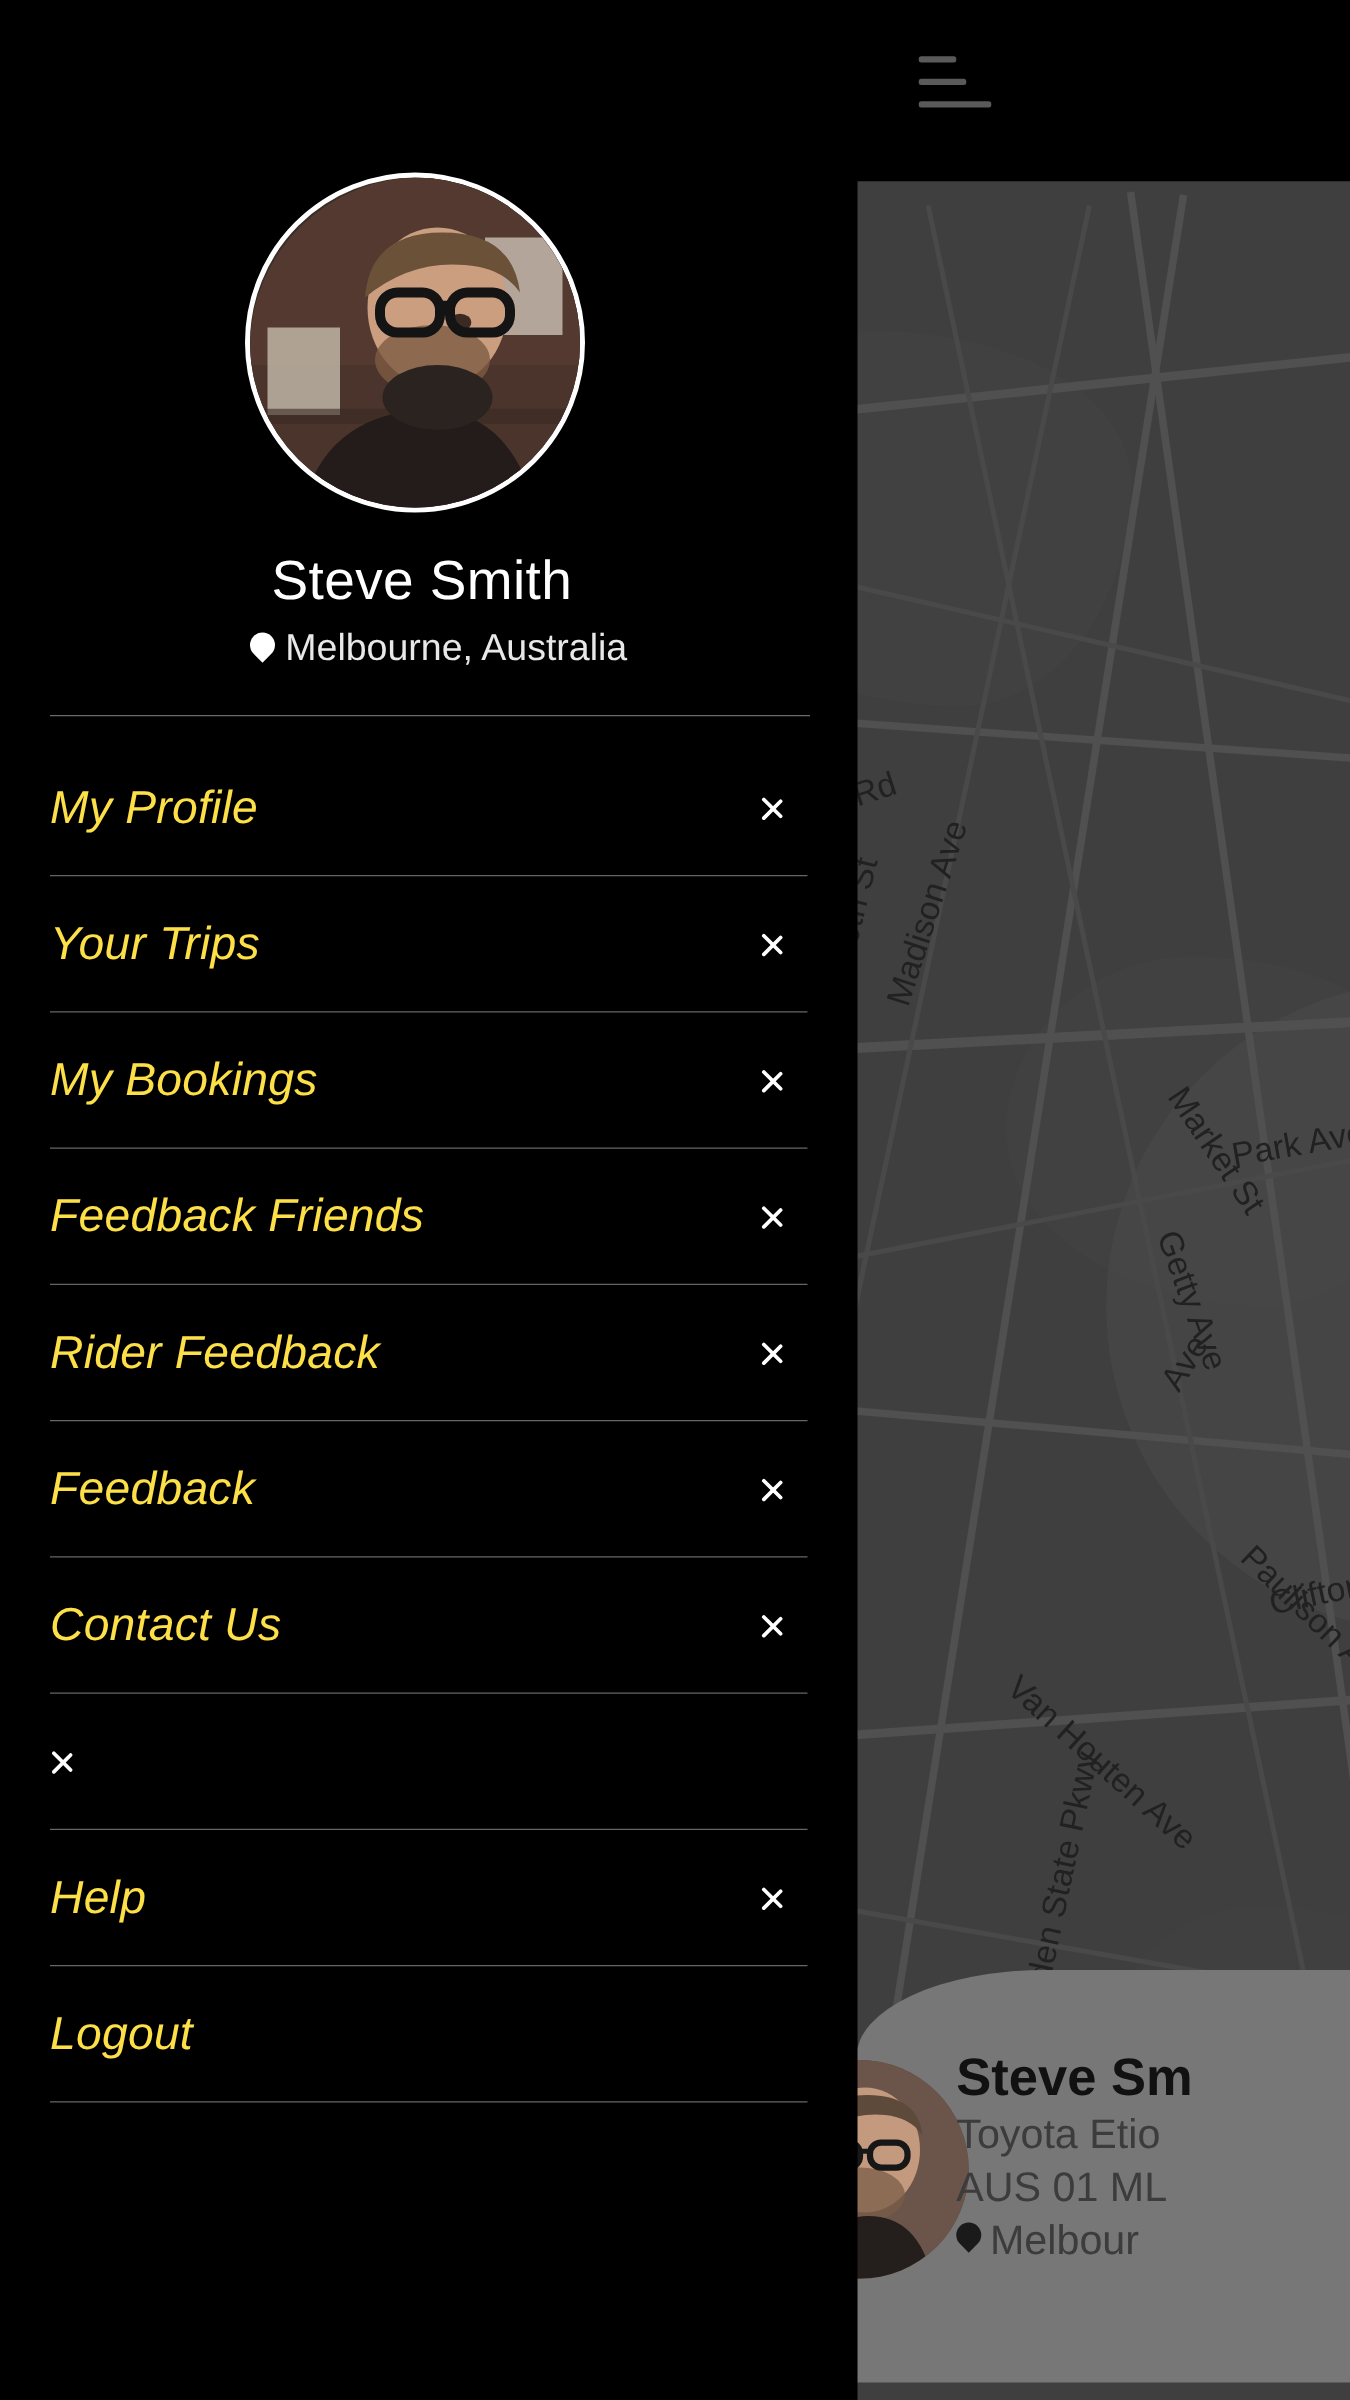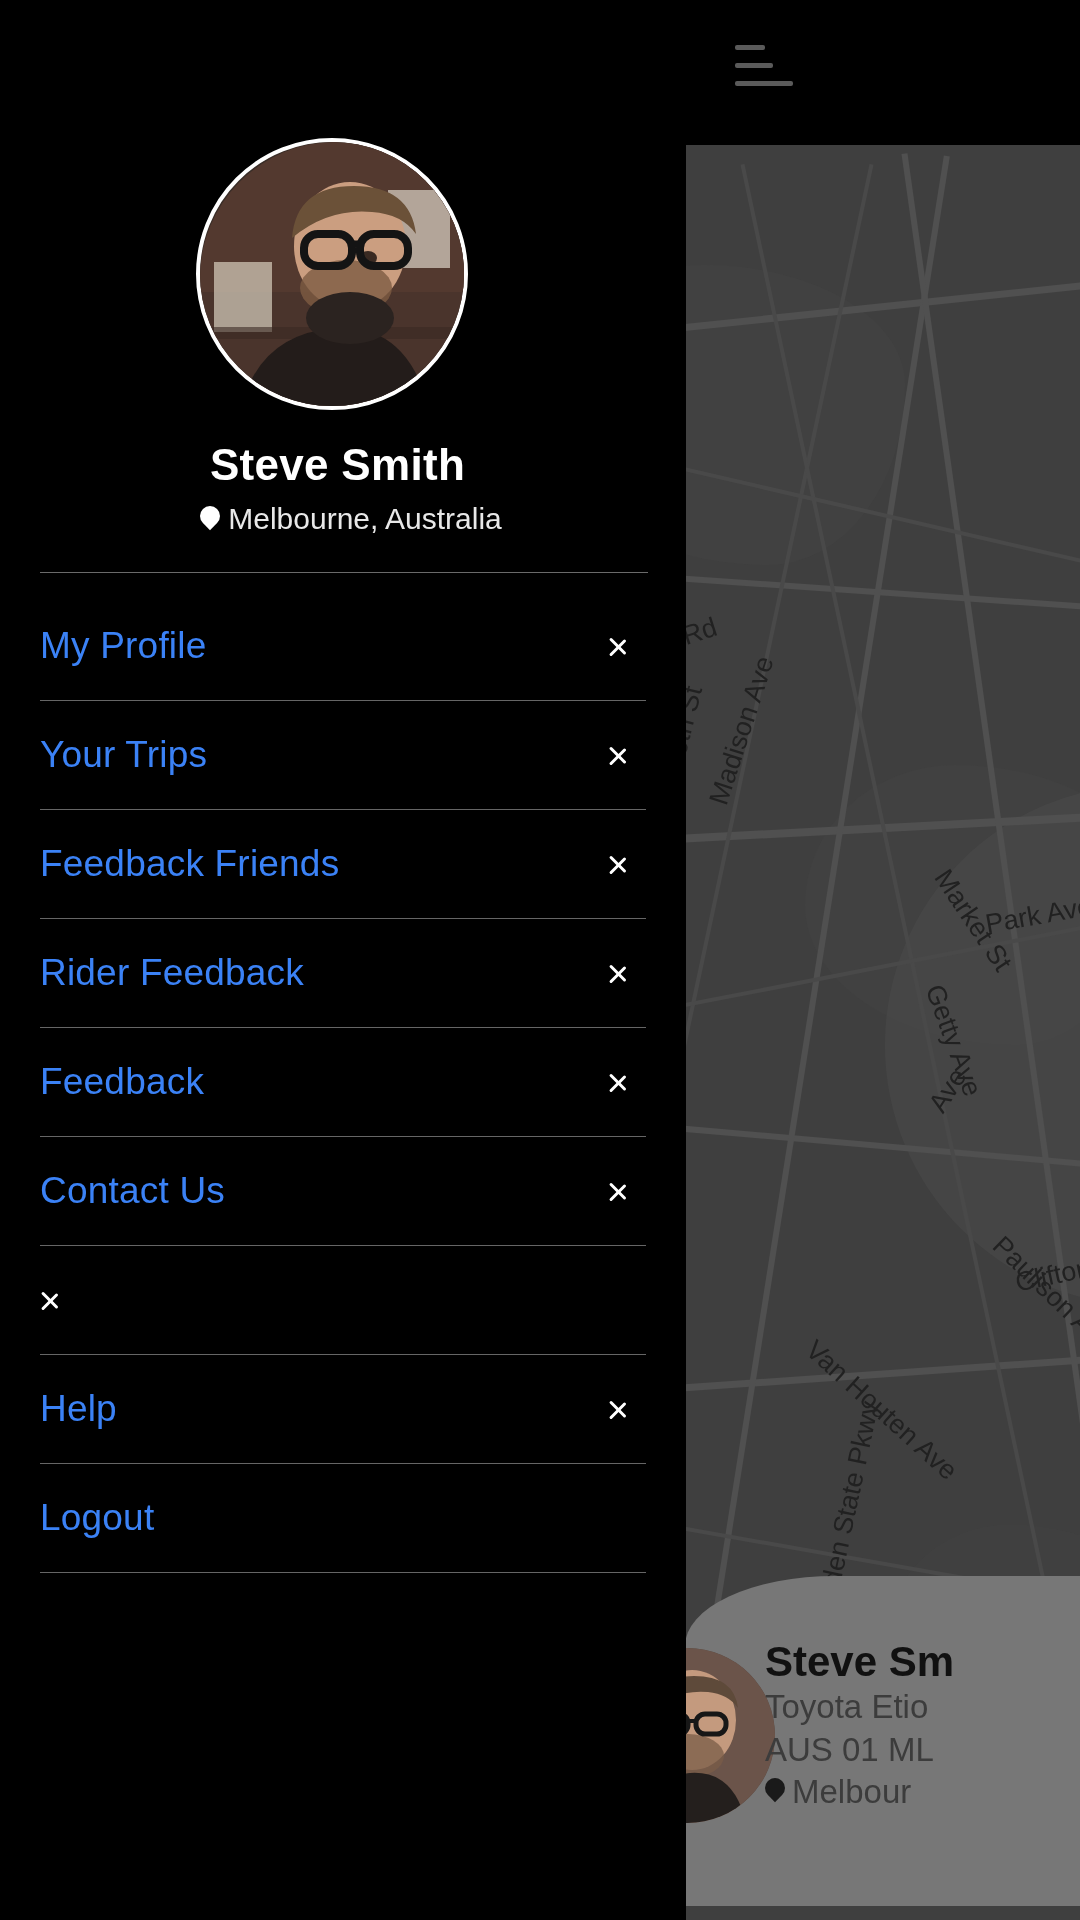--- a/index.html
+++ b/index.html
@@ -58,36 +58,36 @@
     position:absolute; left:0; top:0; width:686px; height:1920px;
     background:#000; z-index:10; overflow:hidden;
   }
   #avatar{
     position:absolute; left:196px; top:138px; width:272px; height:272px;
     border-radius:50%; border:4px solid #fff; overflow:hidden; background:#3a2e28;
   }
   #avatar-img{ position:absolute; inset:0; }
   #profile-name{
     position:absolute; left:0; top:440px; width:675px; text-align:center;
-    color:#fff; font-size:44px; font-weight:bold; letter-spacing:0.3px;
+    color:#fff; font-size:44px; font-weight:normal; letter-spacing:0.3px;
   }
   #profile-location{
     position:absolute; left:0; top:502px; width:686px;
     display:flex; justify-content:center; align-items:center; gap:8px;
     color:#e8e8e8; font-size:30px;padding-left:16px;
   }
   #top-divider{ position:absolute; left:40px; top:572px; width:608px; height:1px; background:#6a6a6a; }
 
   #menu{ position:absolute; left:0; top:592px; width:686px; }
   .menu-item{
     position:relative; height:109px; margin:0 40px;
     display:flex; align-items:center; justify-content:space-between;
     border-bottom:1px solid #666; cursor:pointer;
   }
-  .menu-label{ color:#3b82f6; font-size:37px; letter-spacing:0.2px; }
+  .menu-label{ color:#fde047; font-size:37px; letter-spacing:0.2px;font-style:italic; }
   .chev{ width:20px; height:36px; position:relative; margin-right:18px; }
   .chev::before, .chev::after{
     content:""; position:absolute; left:2px; width:22px; height:3px;
     background:#fff; border-radius:2px;
   }
   .chev::before{ top:9px; transform:rotate(45deg); transform-origin:left center; }
   .chev::after{ top:26px; transform:rotate(-45deg); transform-origin:left center; }
   .pin-glyph{ display:inline-block; width:20px; height:27px; position:relative; }
   .pin-glyph i{
     position:absolute; left:0; top:0; width:20px; height:20px;
@@ -236,20 +236,24 @@
     <div id="menu">
         <div class="menu-item">
           <span class="menu-label">My Profile</span>
           <span class="chev"></span>
         </div>
         <div class="menu-item">
           <span class="menu-label">Your Trips</span>
           <span class="chev"></span>
         </div>
         <div class="menu-item">
+          <span class="menu-label">My Bookings</span>
+          <span class="chev"></span>
+        </div>
+        <div class="menu-item">
           <span class="menu-label">Feedback Friends</span>
           <span class="chev"></span>
         </div>
         <div class="menu-item">
           <span class="menu-label">Rider Feedback</span>
           <span class="chev"></span>
         </div>
         <div class="menu-item">
           <span class="menu-label">Feedback</span>
           <span class="chev"></span>

